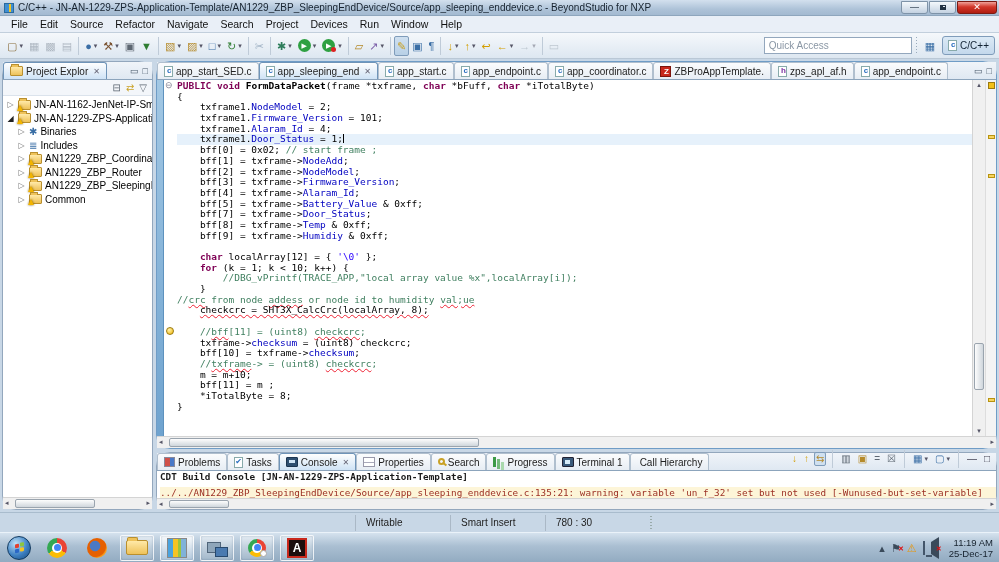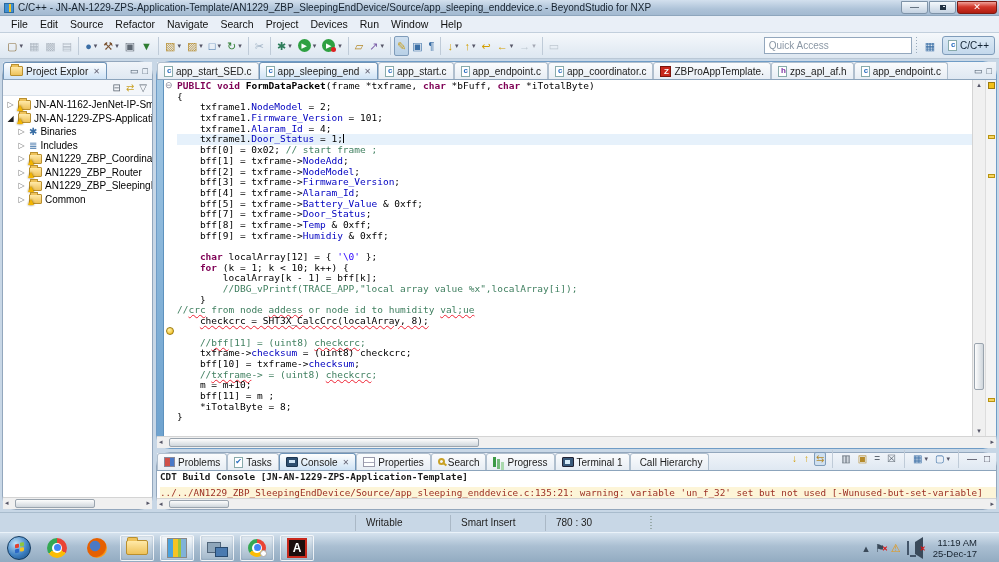--- a/index.html
+++ b/index.html
@@ -164,21 +164,21 @@
   .ai-remote { width:14px; height:11px; background:#8fa6ba; border:1px solid #50657a; position:relative; margin-right:6px; }
   .ai-remote2 { position:absolute; left:7px; top:4px; width:13px; height:10px; background:#4a7ab0; border:1px solid #27496e; }
   .ai-adobe { width:20px; height:20px; background:#1c0d0d; border:2px solid #c8281c; color:#fff; font:bold 12px "Liberation Sans",sans-serif; text-align:center; line-height:17px; }
   .tray { margin-left:auto; display:flex; align-items:center; gap:6px; }
   .tray-ic { position:relative; font-size:11px; color:#3a4a5a; line-height:14px; }
   .tray-ic.warn { color:#e8960a; }
   .red-x { position:absolute; right:-3px; bottom:-1px; font-size:7px; color:#d11; font-weight:bold; }
   .ai-net { width:12px; height:9px; background:#dfe9f2; border:1px solid #44566a; position:relative; }
   .ai-net::after { content:""; position:absolute; left:2px; bottom:-3px; width:6px; height:2px; background:#44566a; }
   .ai-spk { width:0; height:0; border-top:5px solid transparent; border-bottom:5px solid transparent; border-right:8px solid #3a4a5a; position:relative; }
-  .clock { text-align:right; font-size:9.5px; color:#16222e; line-height:11px; margin-left:4px; margin-right:18px; }
+  .clock { text-align:right; font-size:9.5px; color:#16222e; line-height:11px; margin-left:4px; margin-right:2px; }
 </style>
 </head>
 <body>
 
 <div id="root">
 
   <div class="titlebar">
     <span class="title-appicon"></span>
     <span class="title-text">C/C++ - JN-AN-1229-ZPS-Application-Template/AN1229_ZBP_SleepingEndDevice/Source/app_sleeping_enddevice.c - BeyondStudio for NXP</span>
     <span class="win-btns">
@@ -466,21 +466,20 @@
               <div class="code-line"><span class="tk-p">    bff[2] = txframe-&gt;</span><span class="tk-f">NodeModel</span><span class="tk-p">;</span></div>
               <div class="code-line"><span class="tk-p">    bff[3] = txframe-&gt;</span><span class="tk-f">Firmware_Version</span><span class="tk-p">;</span></div>
               <div class="code-line"><span class="tk-p">    bff[4] = txframe-&gt;</span><span class="tk-f">Alaram_Id</span><span class="tk-p">;</span></div>
               <div class="code-line"><span class="tk-p">    bff[5] = txframe-&gt;</span><span class="tk-f">Battery_Value</span><span class="tk-p"> &amp; 0xff;</span></div>
               <div class="code-line"><span class="tk-p">    bff[7] = txframe-&gt;</span><span class="tk-f">Door_Status</span><span class="tk-p">;</span></div>
               <div class="code-line"><span class="tk-p">    bff[8] = txframe-&gt;</span><span class="tk-f">Temp</span><span class="tk-p"> &amp; 0xff;</span></div>
               <div class="code-line"><span class="tk-p">    bff[9] = txframe-&gt;</span><span class="tk-f">Humidiy</span><span class="tk-p"> &amp; 0xff;</span></div>
               <div class="code-line"></div>
               <div class="code-line"><span class="tk-p">    </span><span class="tk-k">char</span><span class="tk-p"> localArray[12] = { </span><span class="tk-s">'\0'</span><span class="tk-p"> };</span></div>
               <div class="code-line"><span class="tk-p">    </span><span class="tk-k">for</span><span class="tk-p"> (k = 1; k &lt; 10; k++) {</span></div>
-              <div class="code-line"><span class="tk-p">        localArray[k - 1] = bff[k];</span></div>
               <div class="code-line"><span class="tk-p">        </span><span class="tk-c">//DBG_vPrintf(TRACE_APP,"local array value %x",localArray[i]);</span></div>
               <div class="code-line"><span class="tk-p">    }</span></div>
               <div class="code-line"><span class="tk-c">//</span><span class="tk-c tk-u">crc</span><span class="tk-c"> from node </span><span class="tk-c tk-u">addess</span><span class="tk-c"> or node id to humidity </span><span class="tk-c tk-u">val;ue</span></div>
               <div class="code-line"><span class="tk-p">    </span><span class="tk-p tk-u">checkcrc = SHT3X_CalcCrc(localArray, 8);</span></div>
               <div class="code-line"></div>
               <div class="code-line"><span class="tk-c">    //</span><span class="tk-c tk-u">bff</span><span class="tk-c">[11] = (uint8) </span><span class="tk-c tk-u">checkcrc</span><span class="tk-c">;</span></div>
               <div class="code-line"><span class="tk-p">    txframe-&gt;</span><span class="tk-f">checksum</span><span class="tk-p"> = (uint8) checkcrc;</span></div>
               <div class="code-line"><span class="tk-p">    bff[10] = txframe-&gt;</span><span class="tk-f">checksum</span><span class="tk-p">;</span></div>
               <div class="code-line"><span class="tk-c">    //</span><span class="tk-c tk-u">txframe</span><span class="tk-c">-&gt; = (uint8) </span><span class="tk-c tk-u">checkcrc</span><span class="tk-c">;</span></div>
               <div class="code-line"><span class="tk-p">    m = m+10;</span></div>

